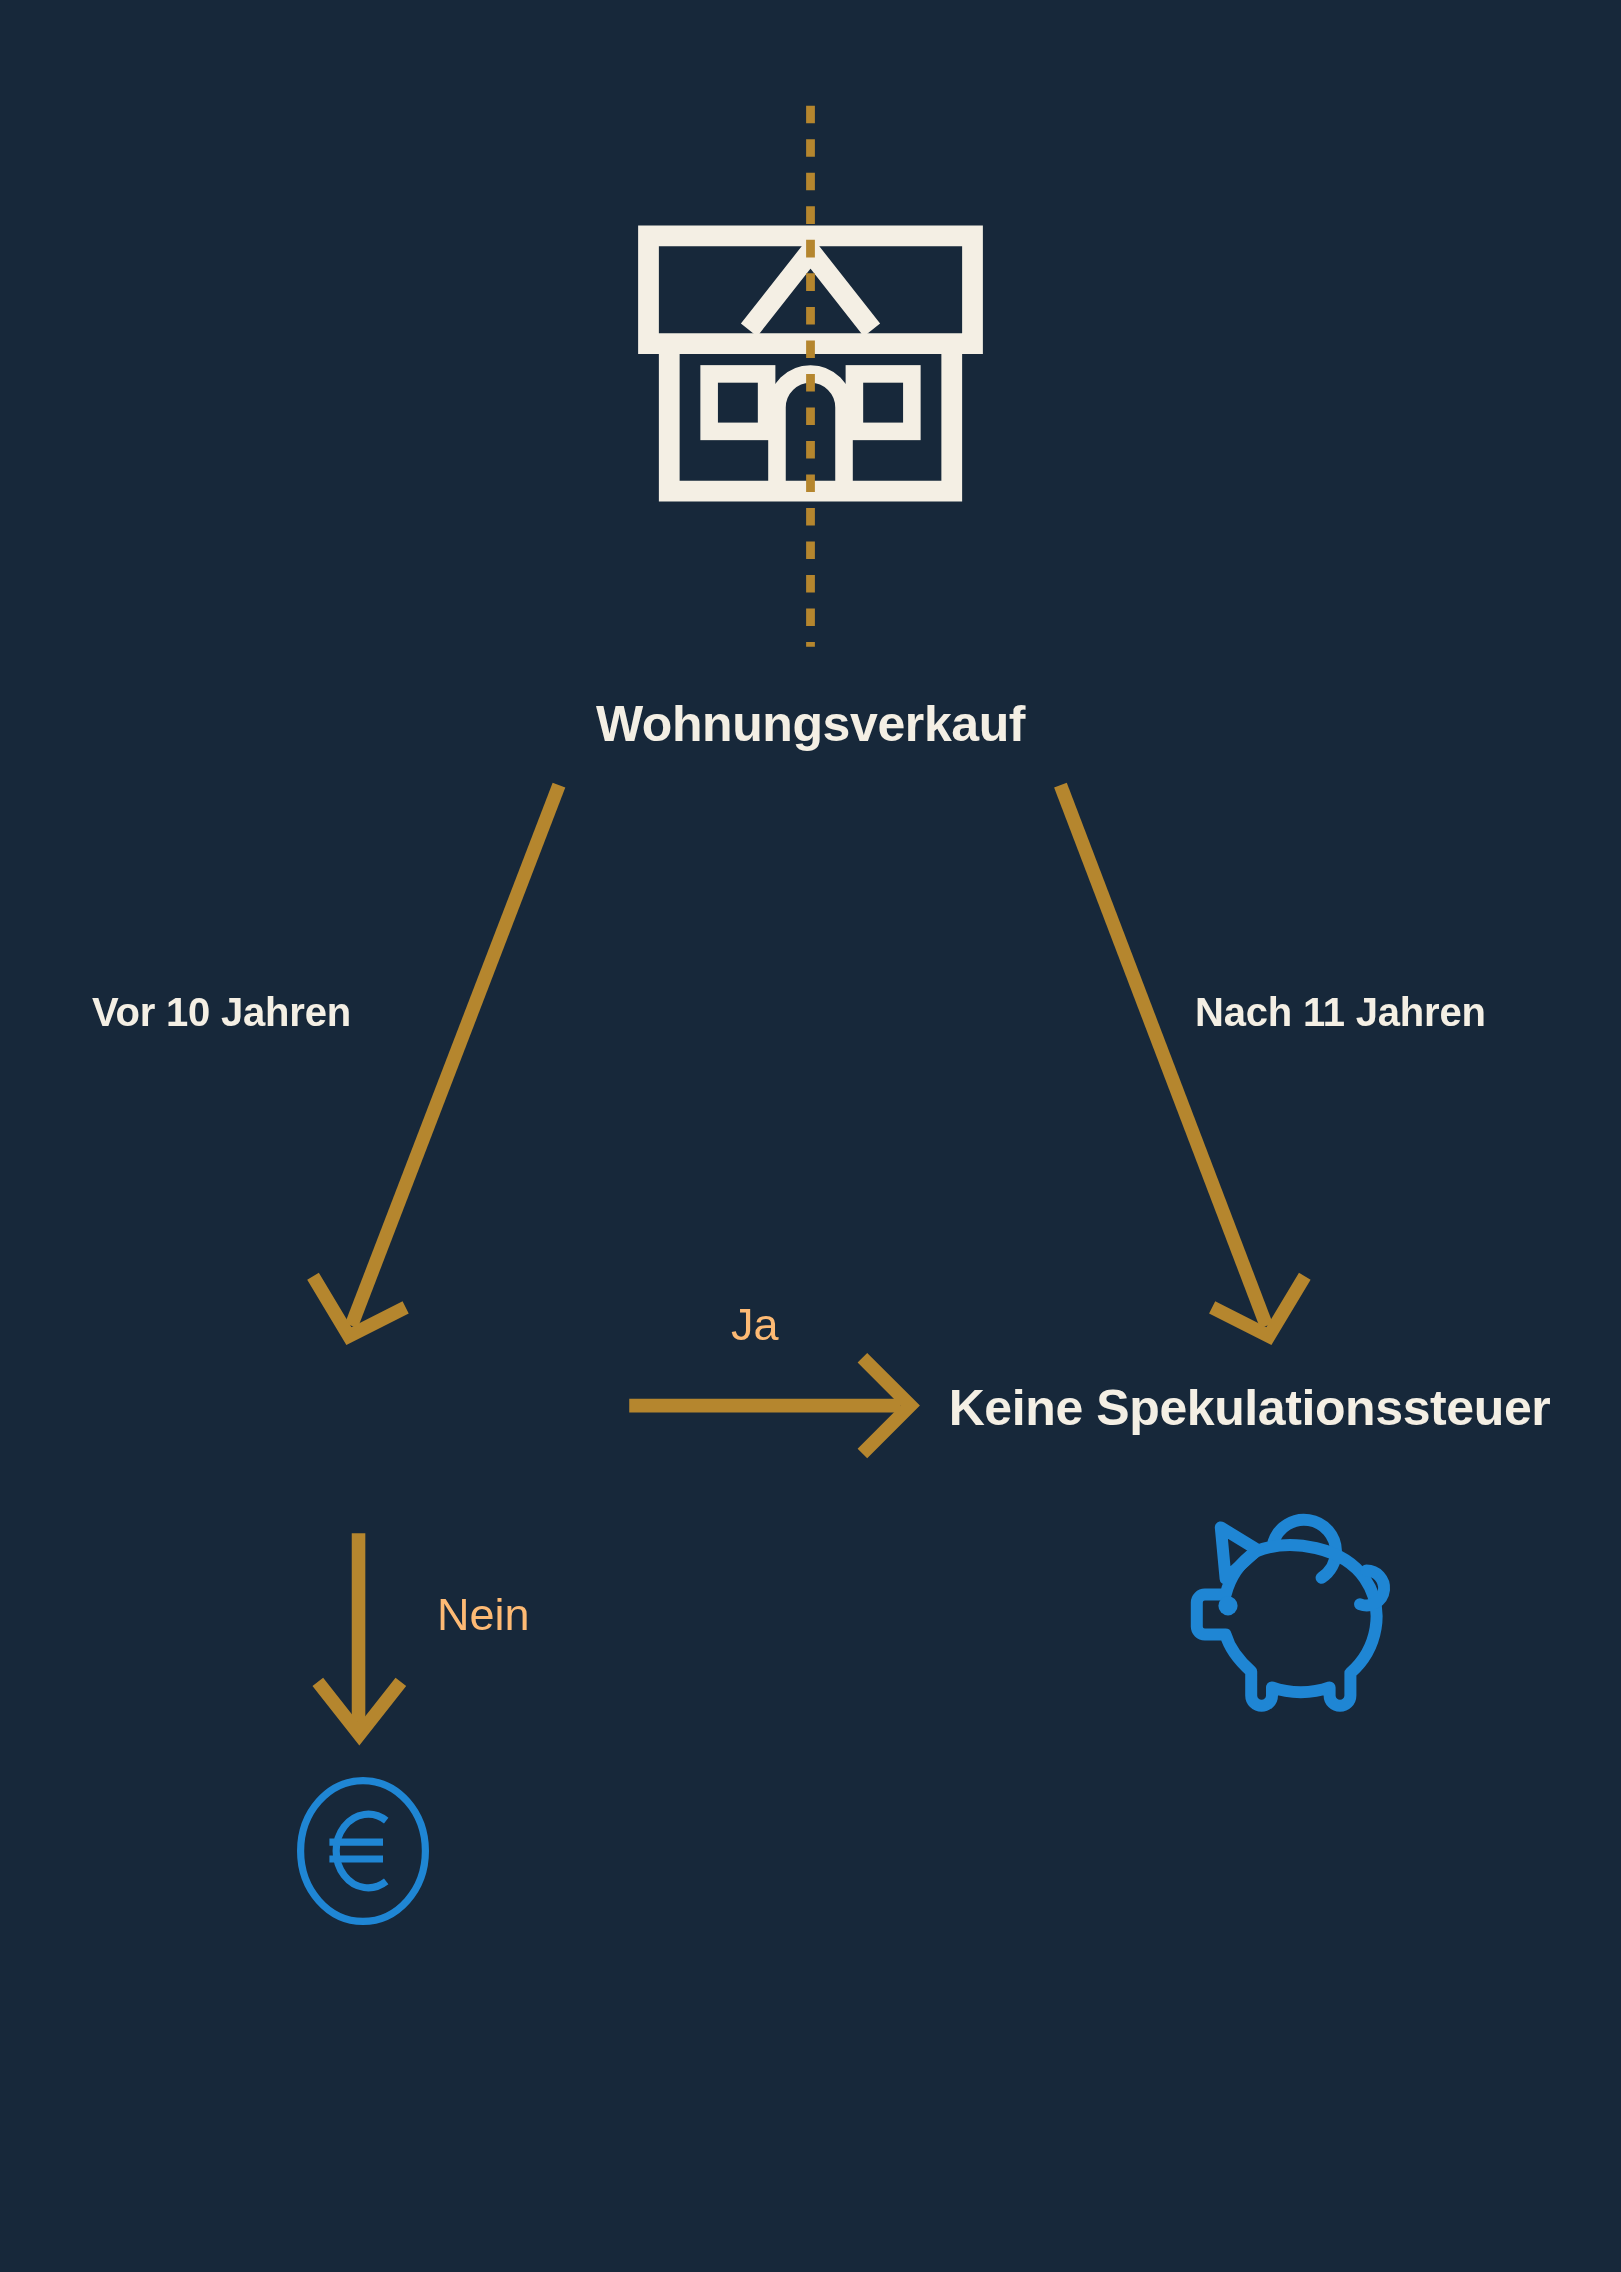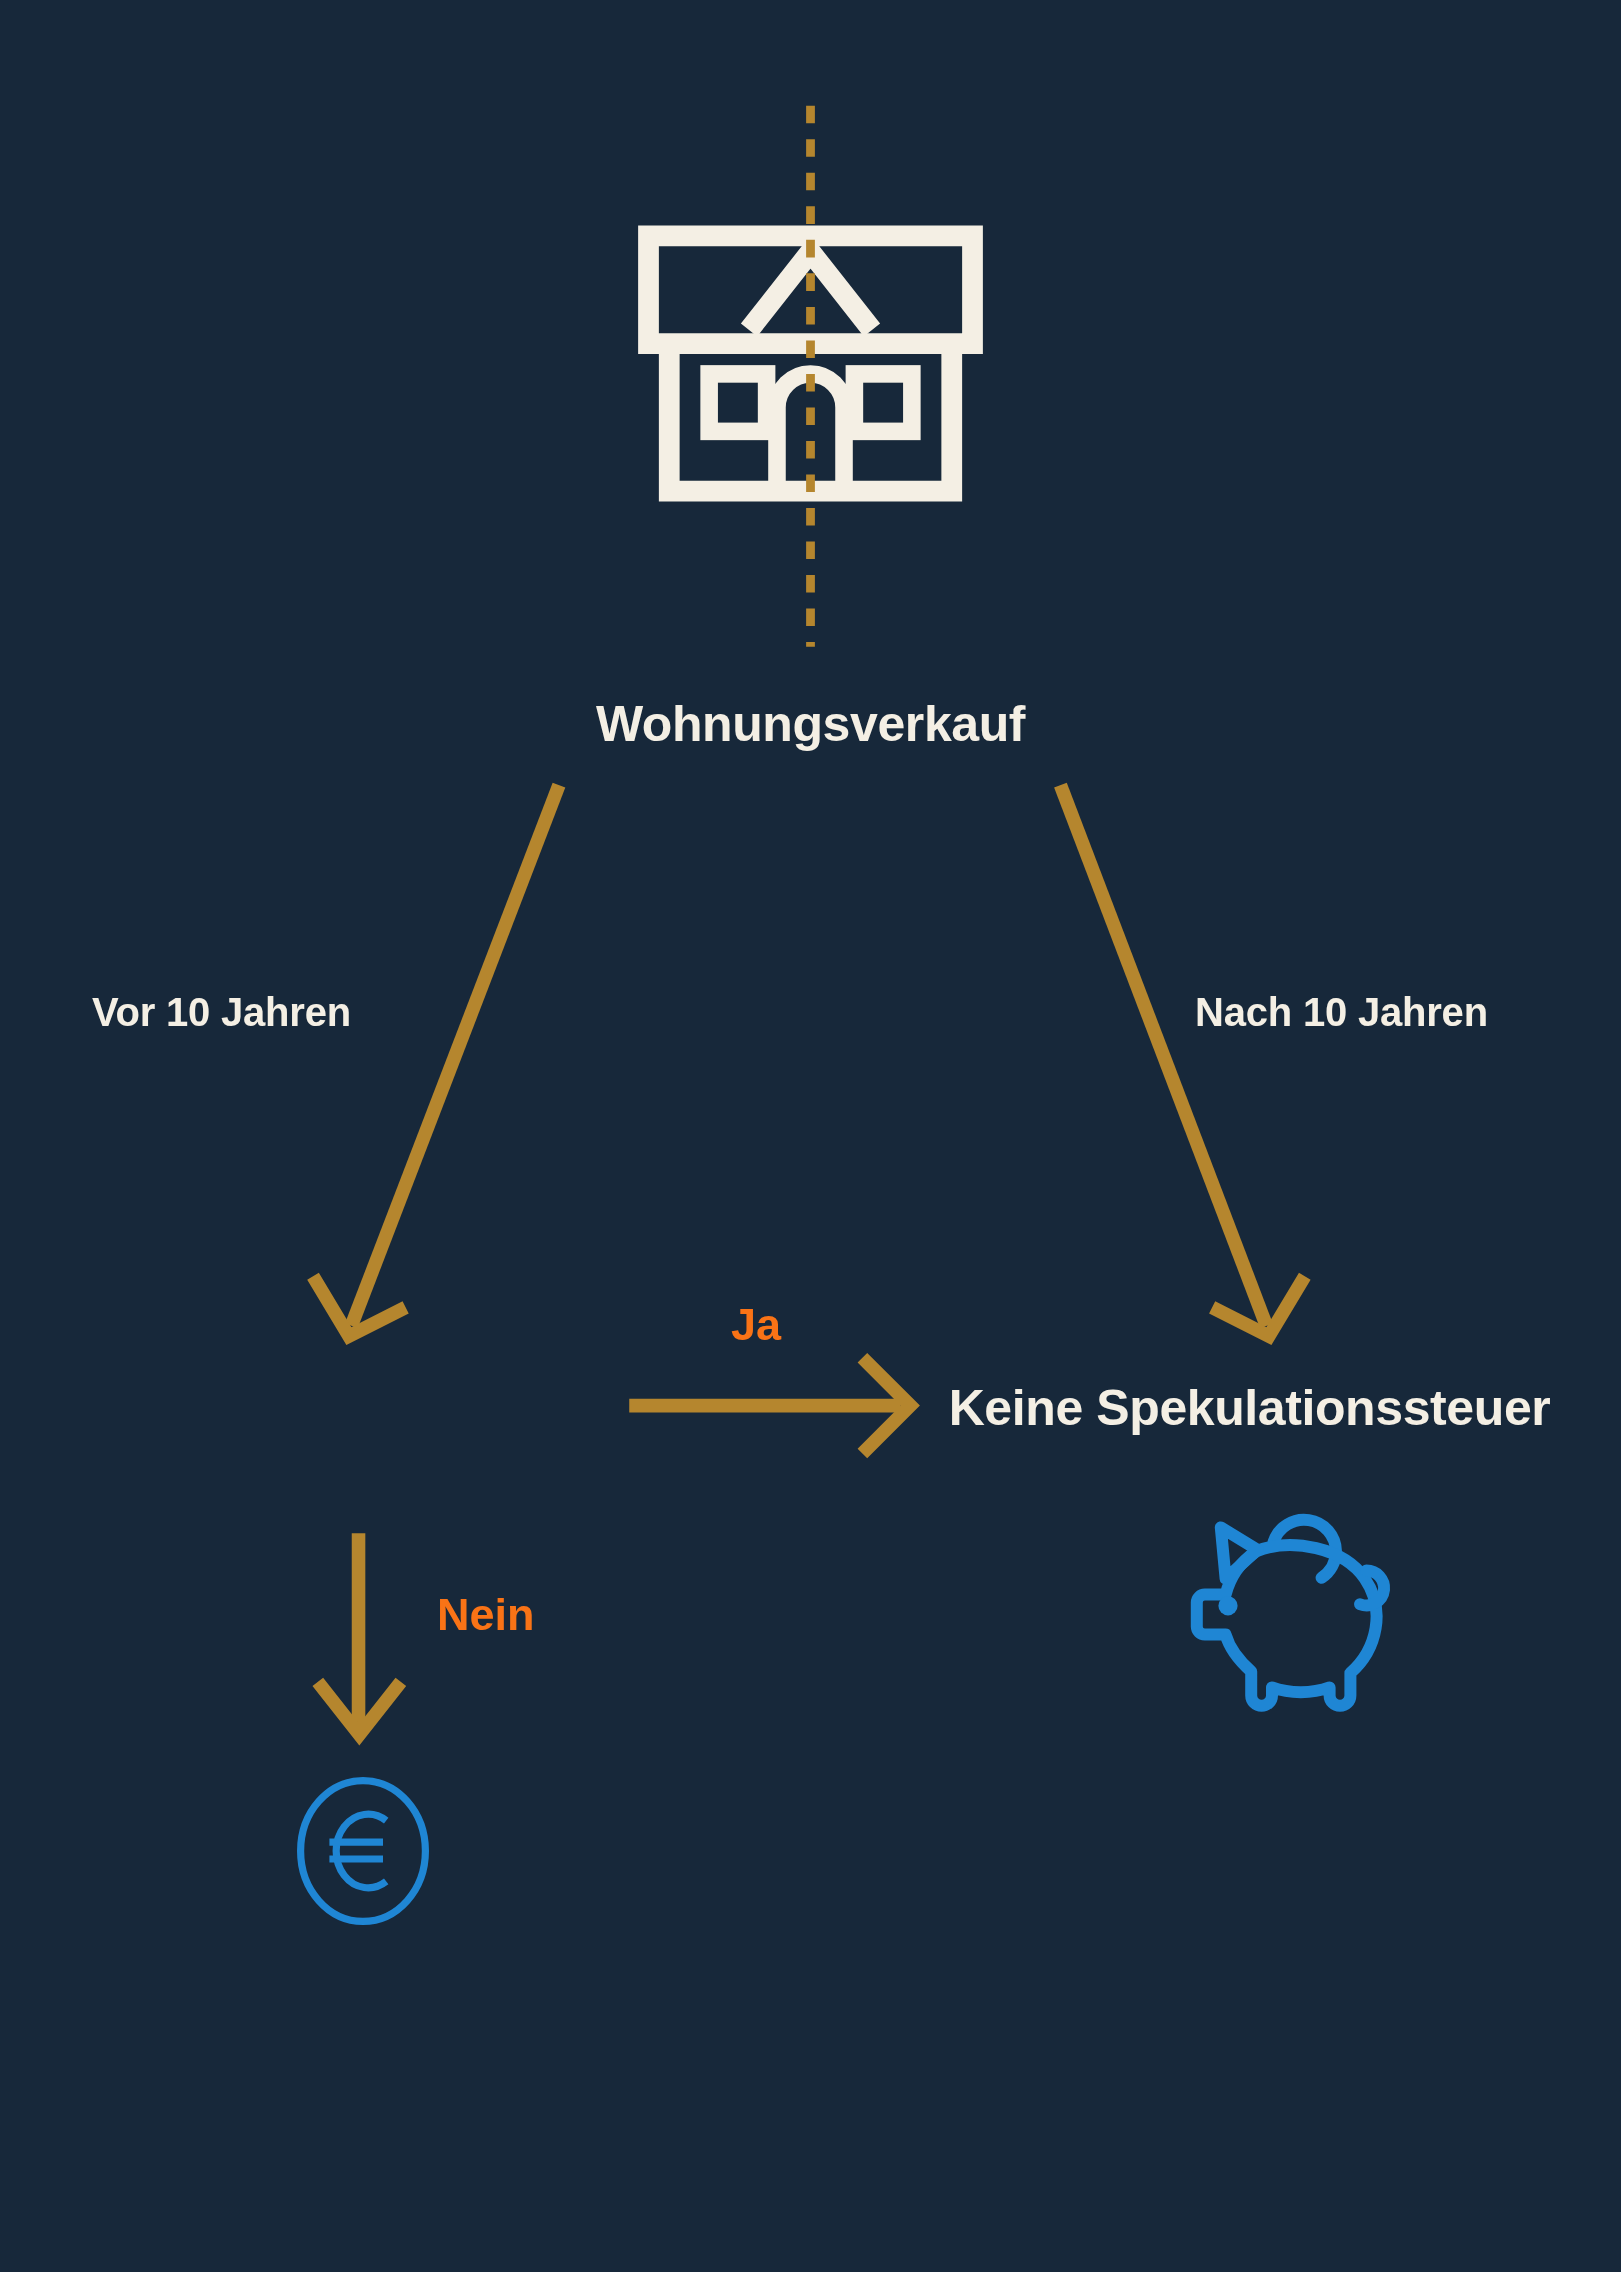--- a/index.html
+++ b/index.html
@@ -32,22 +32,22 @@
     white-space: nowrap;
   }
   .branch-label {
     color: #f4efe4;
     font-weight: bold;
     font-size: 40px;
     letter-spacing: -0.2px;
     white-space: nowrap;
   }
   .edge-label {
-    color: #f97316;
-    font-weight: bold;
+    color: #fdba74;
+    font-weight: normal;
     font-size: 45px;
     white-space: nowrap;
   }
   .node-multiline {
     color: #f4efe4;
     font-weight: bold;
     font-size: 46px;
     line-height: 1.32;
     text-align: center;
     letter-spacing: -0.3px;
@@ -101,21 +101,21 @@
 
       <g>
         <line x1="449" y1="1920" x2="449" y2="2162" stroke="#b5862e" stroke-width="17"></line>
         <polyline points="398,2106 450,2172 502,2106" fill="none" stroke="#b5862e" stroke-width="17" stroke-linejoin="miter"></polyline>
       </g>
     </svg>
   </div>
 
   <div class="abs branch-label" style="left:92px; top:990px;">Vor 10 Jahren</div>
 
-  <div class="abs branch-label" style="left:1195px; top:990px;">Nach 10 Jahren</div>
+  <div class="abs branch-label" style="left:1195px; top:990px;">Nach 11 Jahren</div>
 
 
   <div class="abs edge-label" style="left:731px; top:1299px;">Ja</div>
 
   <div class="abs edge-label" style="left:437px; top:1589px;">Nein</div>
 
   <div class="abs node-title" style="left:918px; top:1380px; width:663px;">Keine Spekulationssteuer</div>
 
   <div class="abs" style="left:1152px; top:1481px; width:256px; height:232px;">
     <svg width="256" height="232" viewBox="0 0 320 290">

